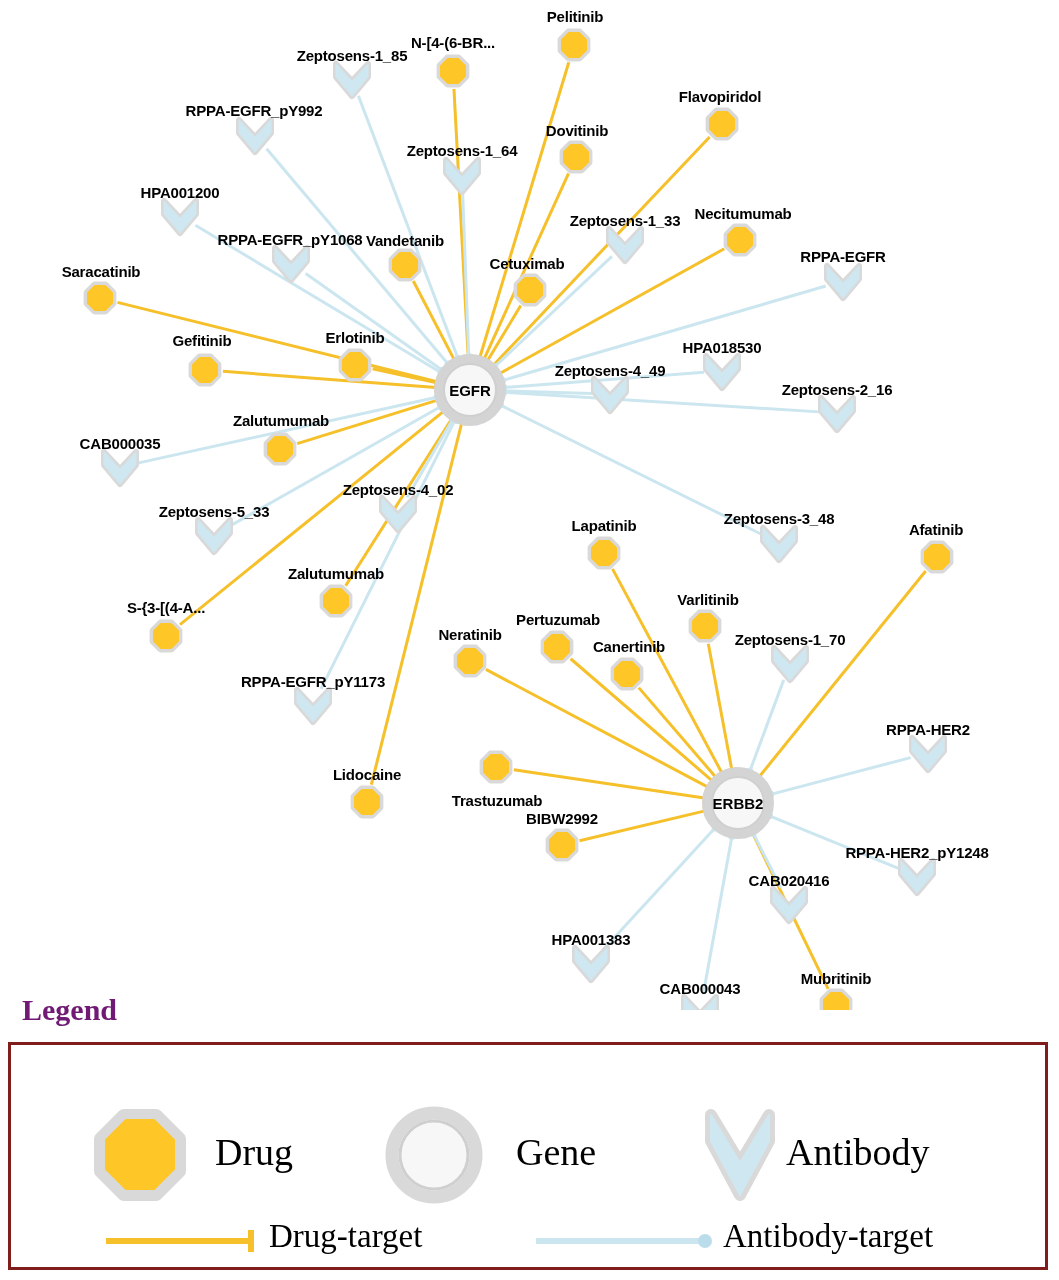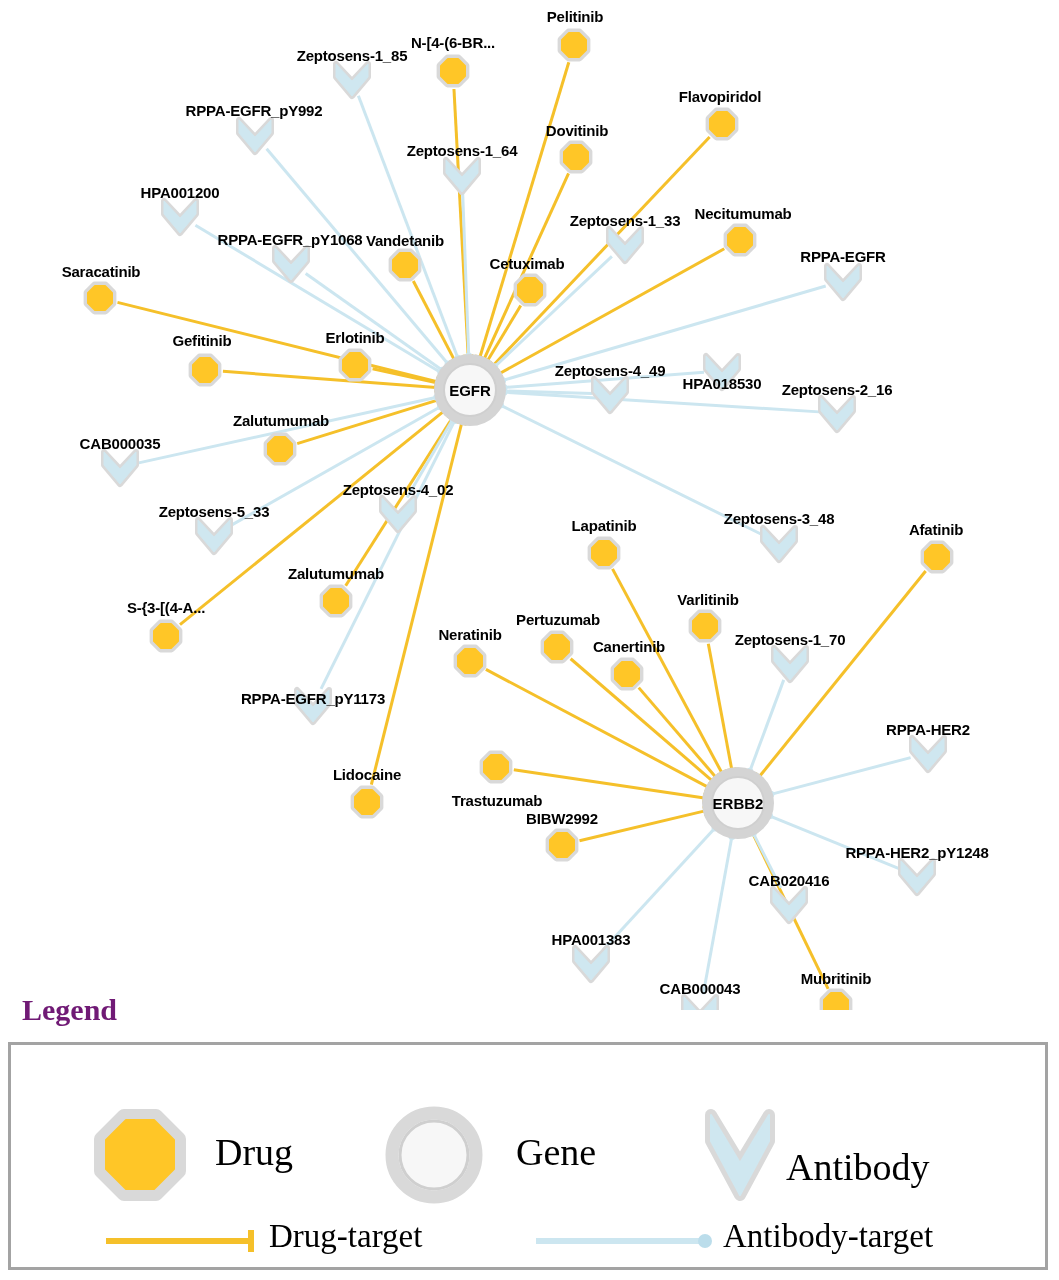--- a/index.html
+++ b/index.html
@@ -53,21 +53,21 @@
     font-size: 30px;
     font-weight: bold;
     color: #701a75;
   }
   #legend-box {
     position: absolute;
     left: 8px;
     top: 1042px;
     width: 1040px;
     height: 228px;
-    border: 3px solid #a3a3a3;
+    border: 3px solid #7f1d1d;
     background: #ffffff;
     box-sizing: border-box;
   }
   .legend-text {
     position: absolute;
     font-family: "Liberation Serif", serif;
     font-size: 38px;
     color: #000000;
     white-space: nowrap;
   }
@@ -292,29 +292,29 @@
     <div class="node-label" style="left: 367px; top: 774px;">Lidocaine</div>
     <div class="node-label" style="left: 562px; top: 818px;">BIBW2992</div>
     <div class="node-label" style="left: 836px; top: 978px;">Mubritinib</div>
     <div class="node-label" style="left: 352px; top: 55px;">Zeptosens-1_85</div>
     <div class="node-label" style="left: 254px; top: 110px;">RPPA-EGFR_pY992</div>
     <div class="node-label" style="left: 462px; top: 150px;">Zeptosens-1_64</div>
     <div class="node-label" style="left: 180px; top: 192px;">HPA001200</div>
     <div class="node-label" style="left: 625px; top: 220px;">Zeptosens-1_33</div>
     <div class="node-label" style="left: 290px; top: 239px;">RPPA-EGFR_pY1068</div>
     <div class="node-label" style="left: 843px; top: 256px;">RPPA-EGFR</div>
-    <div class="node-label" style="left: 722px; top: 347px; margin-top: 36px;">HPA018530</div>
+    <div class="node-label" style="left: 722px; top: 347px;">HPA018530</div>
     <div class="node-label" style="left: 610px; top: 370px;">Zeptosens-4_49</div>
     <div class="node-label" style="left: 837px; top: 389px;">Zeptosens-2_16</div>
     <div class="node-label" style="left: 120px; top: 443px;">CAB000035</div>
     <div class="node-label" style="left: 398px; top: 489px;">Zeptosens-4_02</div>
     <div class="node-label" style="left: 214px; top: 511px;">Zeptosens-5_33</div>
     <div class="node-label" style="left: 779px; top: 518px;">Zeptosens-3_48</div>
     <div class="node-label" style="left: 790px; top: 639px;">Zeptosens-1_70</div>
-    <div class="node-label" style="left: 313px; top: 698px;">RPPA-EGFR_pY1173</div>
+    <div class="node-label" style="left: 313px; top: 681px;">RPPA-EGFR_pY1173</div>
     <div class="node-label" style="left: 928px; top: 729px;">RPPA-HER2</div>
     <div class="node-label" style="left: 917px; top: 852px;">RPPA-HER2_pY1248</div>
     <div class="node-label" style="left: 789px; top: 880px;">CAB020416</div>
     <div class="node-label" style="left: 591px; top: 939px;">HPA001383</div>
     <div class="node-label" style="left: 700px; top: 988px;">CAB000043</div>
     <div class="gene-label" style="left: 470px; top: 390px;">EGFR</div>
     <div class="gene-label" style="left: 738px; top: 803px;">ERBB2</div>
   </div>
 
 <div id="legend-title">Legend</div>
@@ -337,16 +337,16 @@
       <line x1="95" y1="196" x2="242" y2="196" stroke="#F5C02A" stroke-width="6"></line>
       <line x1="240" y1="185" x2="240" y2="207" stroke="#F5C02A" stroke-width="6"></line>
     </g>
     <g>
       <line x1="525" y1="196" x2="690" y2="196" stroke="#CCE6F0" stroke-width="6"></line>
       <circle cx="694" cy="196" r="7" fill="#BBDDEB"></circle>
     </g>
   </svg>
   <div class="legend-text" style="left:204px; top:85px;">Drug</div>
   <div class="legend-text" style="left:505px; top:85px;">Gene</div>
-  <div class="legend-text" style="left:775px; top:85px;margin-top:15px;">Antibody</div>
+  <div class="legend-text" style="left:775px; top:85px;">Antibody</div>
   <div class="legend-edge-text" style="left:258px; top:173px;text-align:right;">Drug-target</div>
   <div class="legend-edge-text" style="left:712px; top:173px;">Antibody-target</div>
 </div>
 
 </body></html>

